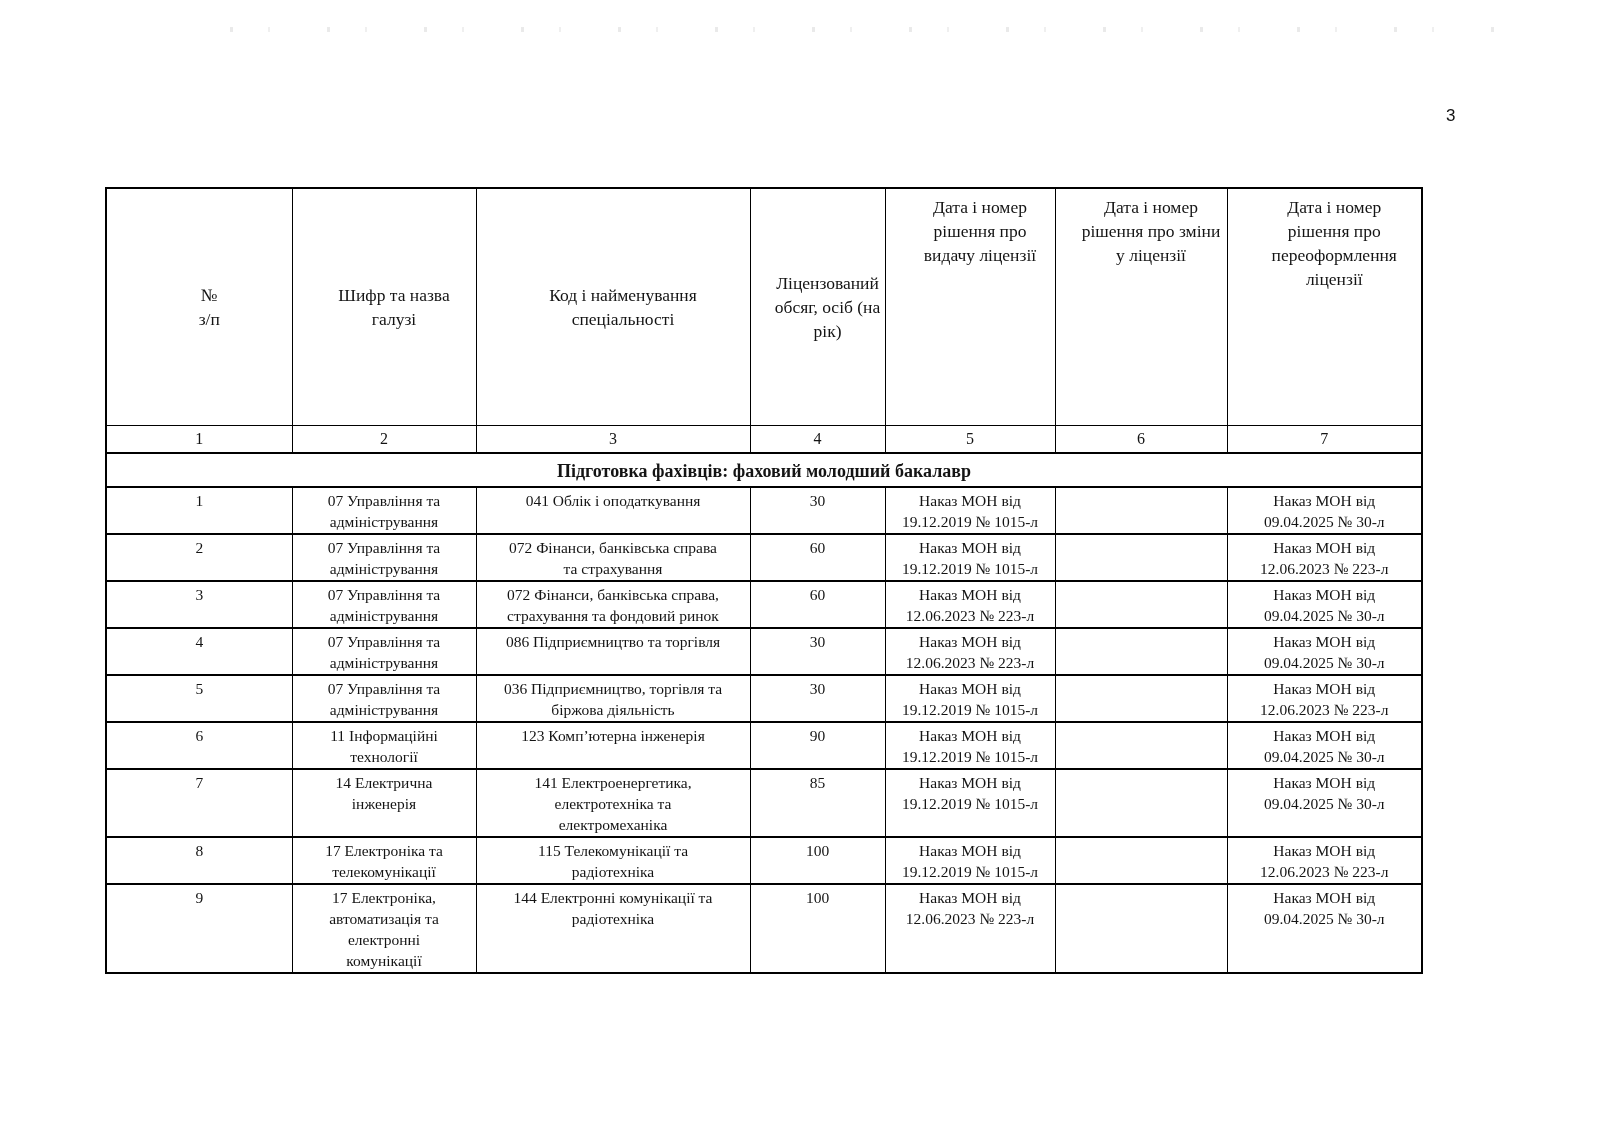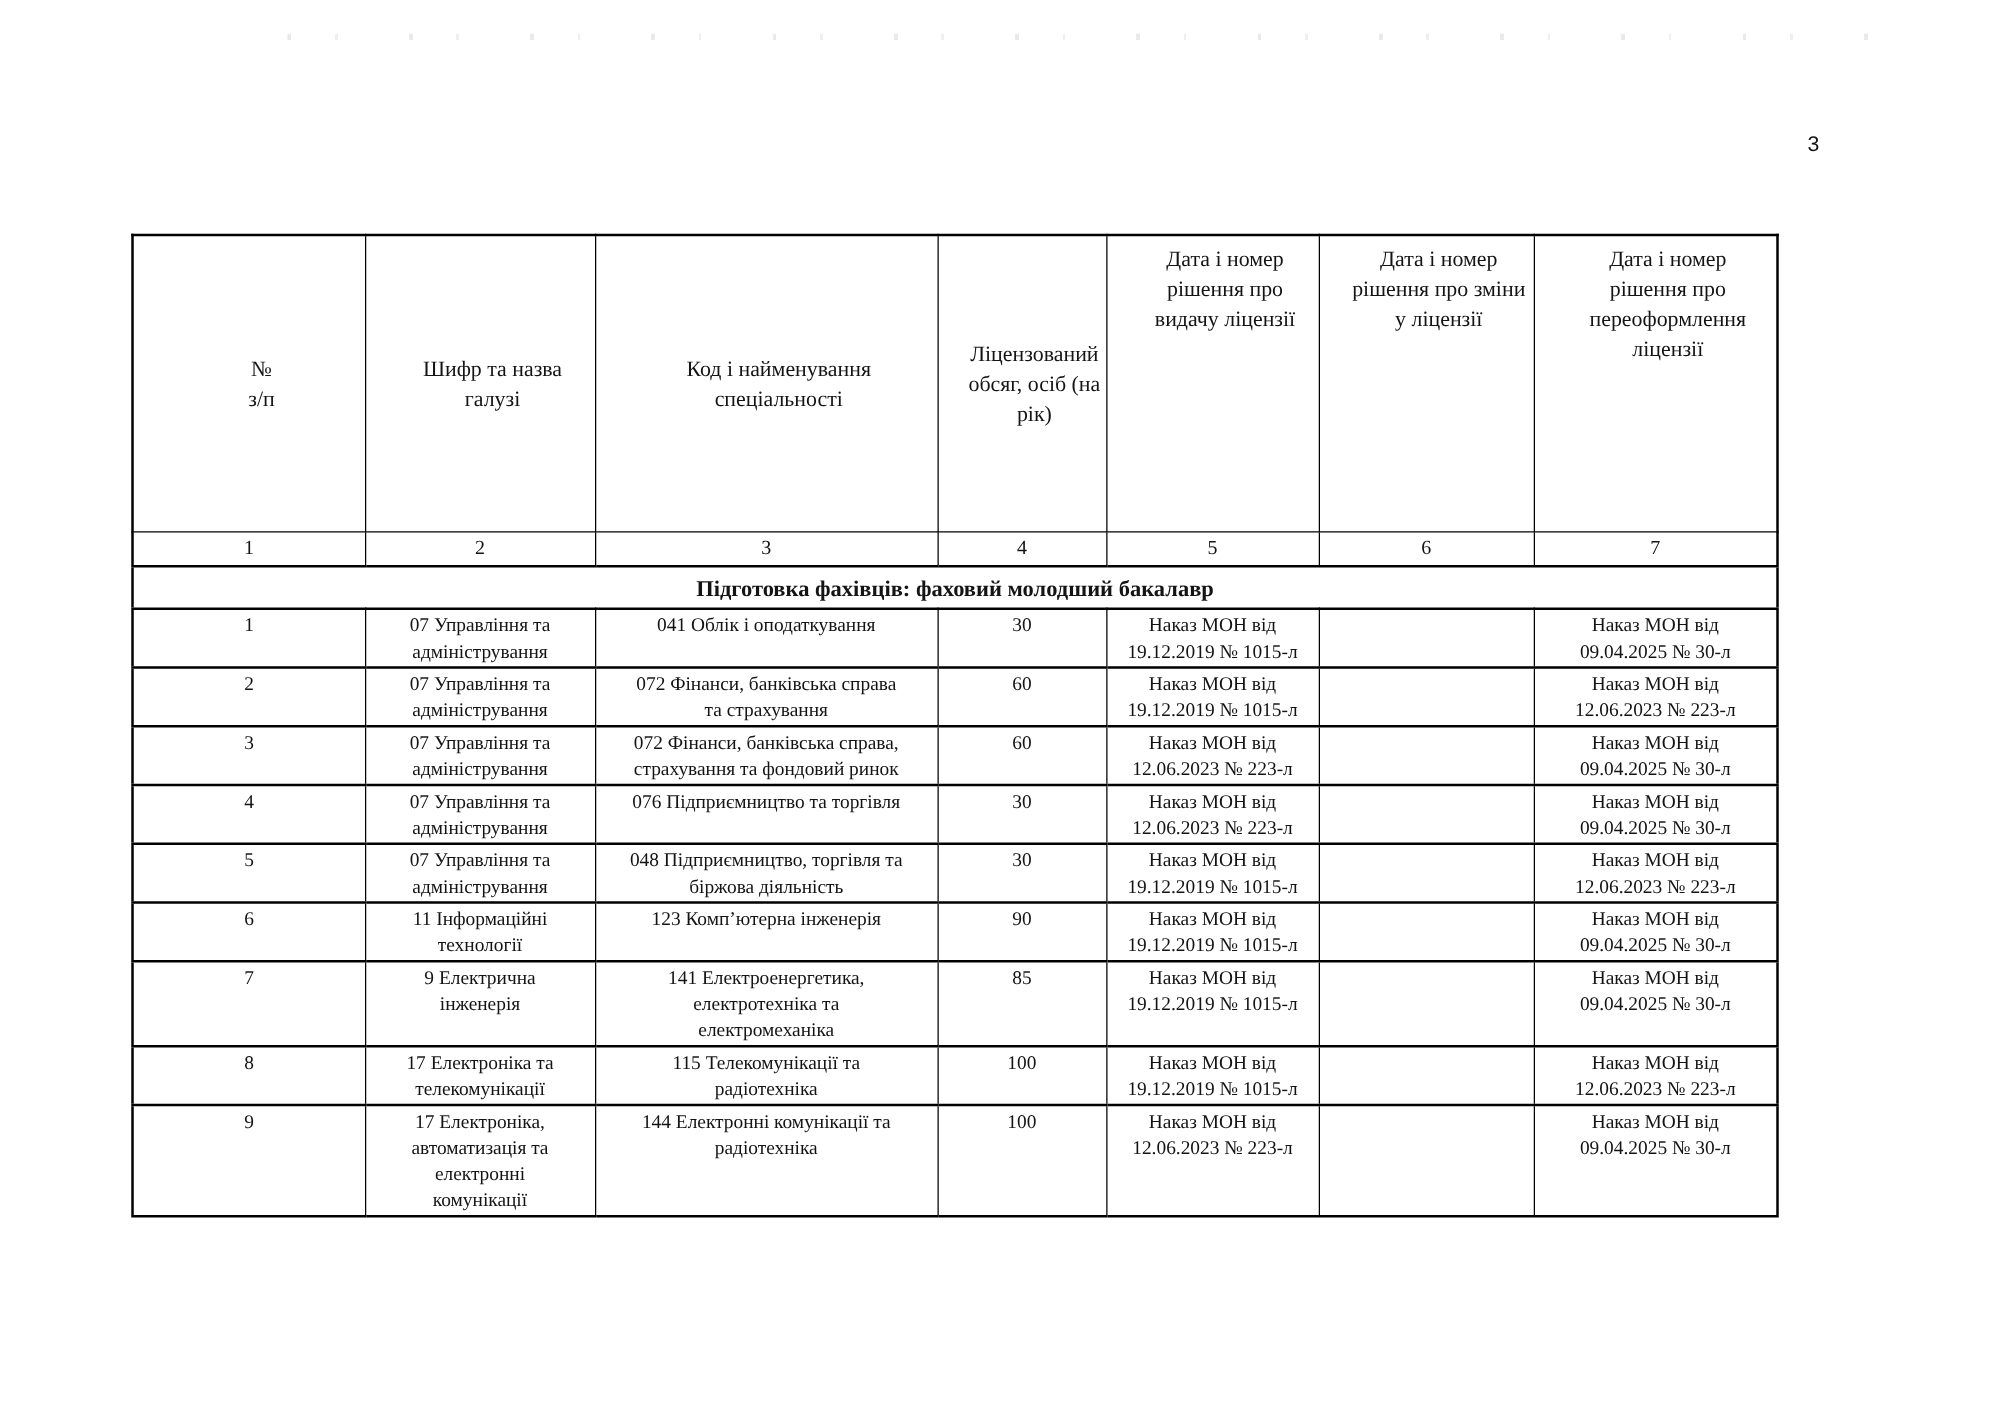--- a/index.html
+++ b/index.html
@@ -166,33 +166,33 @@
       <td>Наказ МОН від
 12.06.2023 № 223-л</td>
       <td></td>
       <td>Наказ МОН від
 09.04.2025 № 30-л</td>
     </tr>
     <tr class="data r-h2b">
       <td>4</td>
       <td>07 Управління та
 адміністрування</td>
-      <td>076 Підприємництво та торгівля</td>
+      <td>086 Підприємництво та торгівля</td>
       <td>30</td>
       <td>Наказ МОН від
 12.06.2023 № 223-л</td>
       <td></td>
       <td>Наказ МОН від
 09.04.2025 № 30-л</td>
     </tr>
     <tr class="data r-h2b">
       <td>5</td>
       <td>07 Управління та
 адміністрування</td>
-      <td>048 Підприємництво, торгівля та
+      <td>036 Підприємництво, торгівля та
 біржова діяльність</td>
       <td>30</td>
       <td>Наказ МОН від
 19.12.2019 № 1015-л</td>
       <td></td>
       <td>Наказ МОН від
 12.06.2023 № 223-л</td>
     </tr>
     <tr class="data r-h2b">
       <td>6</td>
@@ -201,21 +201,21 @@
       <td>123 Комп’ютерна інженерія</td>
       <td>90</td>
       <td>Наказ МОН від
 19.12.2019 № 1015-л</td>
       <td></td>
       <td>Наказ МОН від
 09.04.2025 № 30-л</td>
     </tr>
     <tr class="data r-h3">
       <td>7</td>
-      <td>9 Електрична
+      <td>14 Електрична
 інженерія</td>
       <td>141 Електроенергетика,
 електротехніка та
 електромеханіка</td>
       <td>85</td>
       <td>Наказ МОН від
 19.12.2019 № 1015-л</td>
       <td></td>
       <td>Наказ МОН від
 09.04.2025 № 30-л</td>

